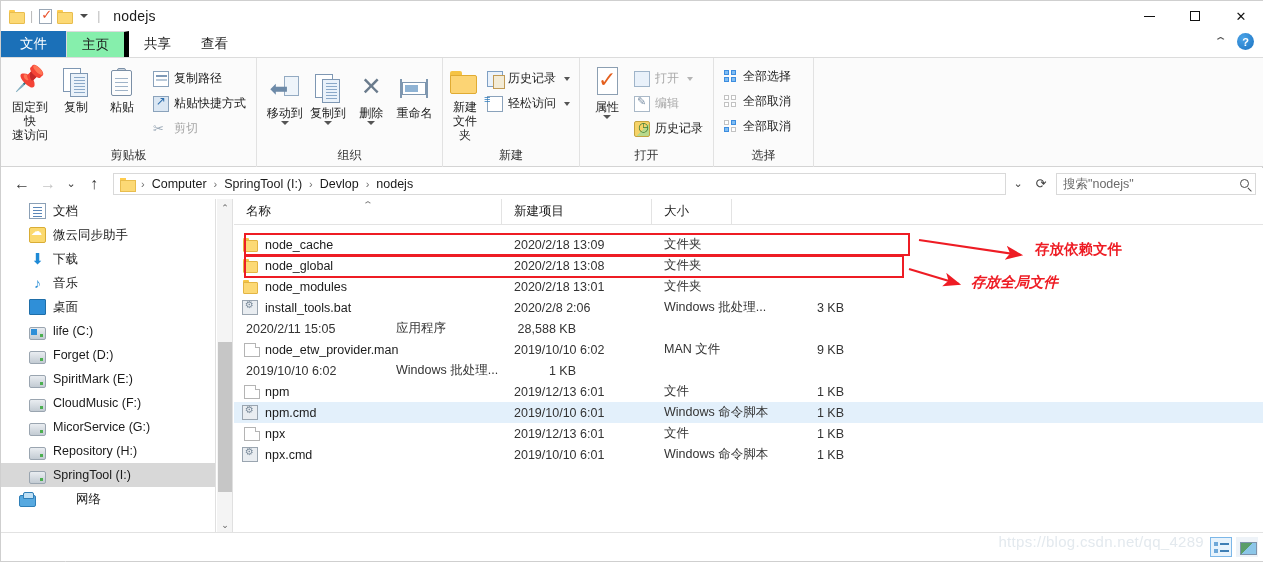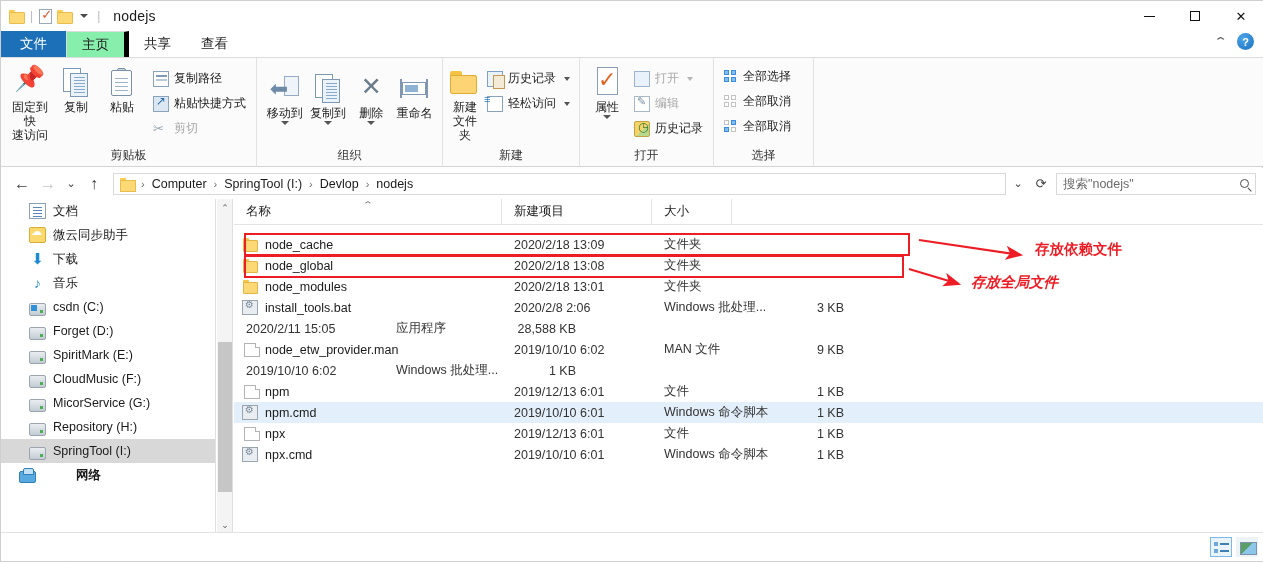--- a/index.html
+++ b/index.html
@@ -313,21 +313,21 @@
   
   #sidebar {
     position: absolute; left: 0; top: 198px; width: 215px; height: 334px;
     background: #ffffff; border-right: 1px solid #e0e0e0; overflow: hidden;
   }
   .nav-item {
     height: 24px; display: flex; align-items: center; padding-left: 28px;
     font-size: 12.5px; color: #1a1a1a; gap: 7px; white-space: nowrap;
   }
   .nav-item.selected { background: #d8d8d8; }
-  .nav-item.root { padding-left: 18px; font-weight: bold; gap: 40px; }
+  .nav-item.root { padding-left: 18px; font-weight: normal; gap: 40px; }
   .nico { width: 17px; height: 16px; position: relative; flex: 0 0 17px; }
   .nico-pic {
     background: #eef3f8; border: 1px solid #7d93ab;
   }
   .nico-pic::after {
     content: ""; position: absolute; left: 1px; bottom: 1px; width: 13px; height: 6px;
     background: linear-gradient(135deg, #4f9d5e 45%, #7dc0e8 45%);
   }
   .nico-cloud {
     background: #fbd96f; border: 1px solid #d9ad35; border-radius: 2px;
@@ -755,22 +755,26 @@
     </div>
     <div class="nav-item">
       <span class="nico nico-dl">⬇</span>
       <span>下载</span>
     </div>
     <div class="nav-item">
       <span class="nico nico-music">♪</span>
       <span>音乐</span>
     </div>
     <div class="nav-item">
+      <span class="nico nico-desk"></span>
+      <span>桌面</span>
+    </div>
+    <div class="nav-item">
       <span class="nico nico-drive sys"></span>
-      <span>csdn (C:)</span>
+      <span>life (C:)</span>
     </div>
     <div class="nav-item">
       <span class="nico nico-drive"></span>
       <span>Forget (D:)</span>
     </div>
     <div class="nav-item">
       <span class="nico nico-drive"></span>
       <span>SpiritMark (E:)</span>
     </div>
     <div class="nav-item">
@@ -918,20 +922,21 @@
       </marker>
     </defs>
     <line x1="918" y1="239" x2="1020" y2="254" stroke="#ee1c24" stroke-width="2.2" marker-end="url(#ah)"></line>
     <line x1="908" y1="268" x2="958" y2="283" stroke="#ee1c24" stroke-width="2.2" marker-end="url(#ah)"></line>
   </svg>
   <div class="annot-text" id="annot1">存放依赖文件</div>
   <div class="annot-text" id="annot2">存放全局文件</div>
 
   <div id="statusbar">
     <span id="status-count">11 个项目</span>
+    <span id="watermark">https://blog.csdn.net/qq_4289</span>
     <span id="viewbtns">
       <span class="viewbtn vb-details active">
         <i class="d1"></i>
           <i class="d2"></i>
           <i class="d3"></i>
           <i class="d4"></i>
       </span>
       <span class="viewbtn vb-thumbs"></span>
     </span>
   </div>

